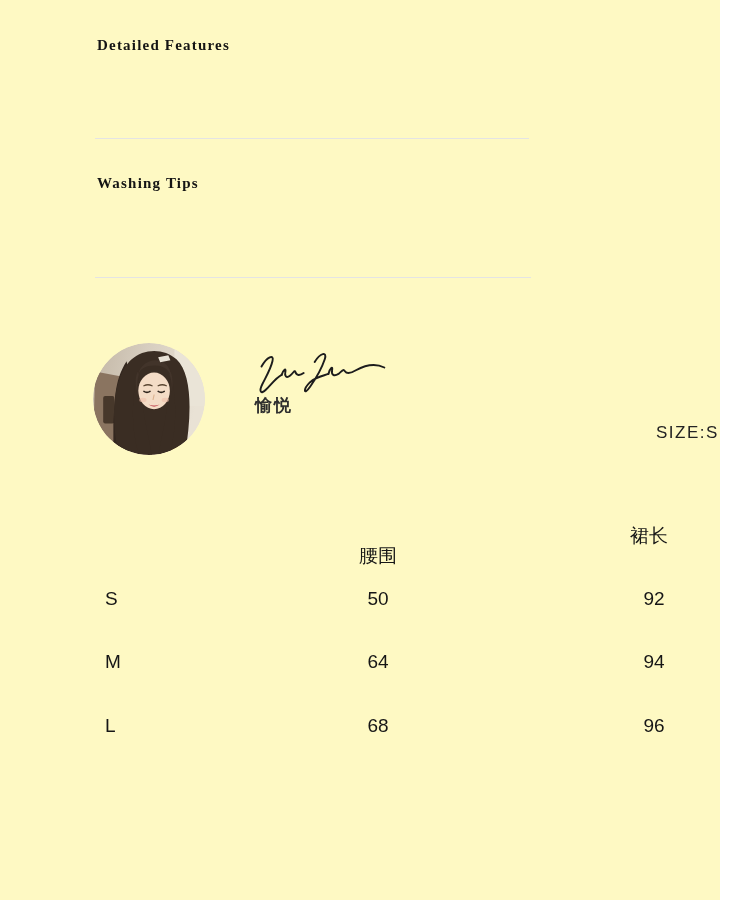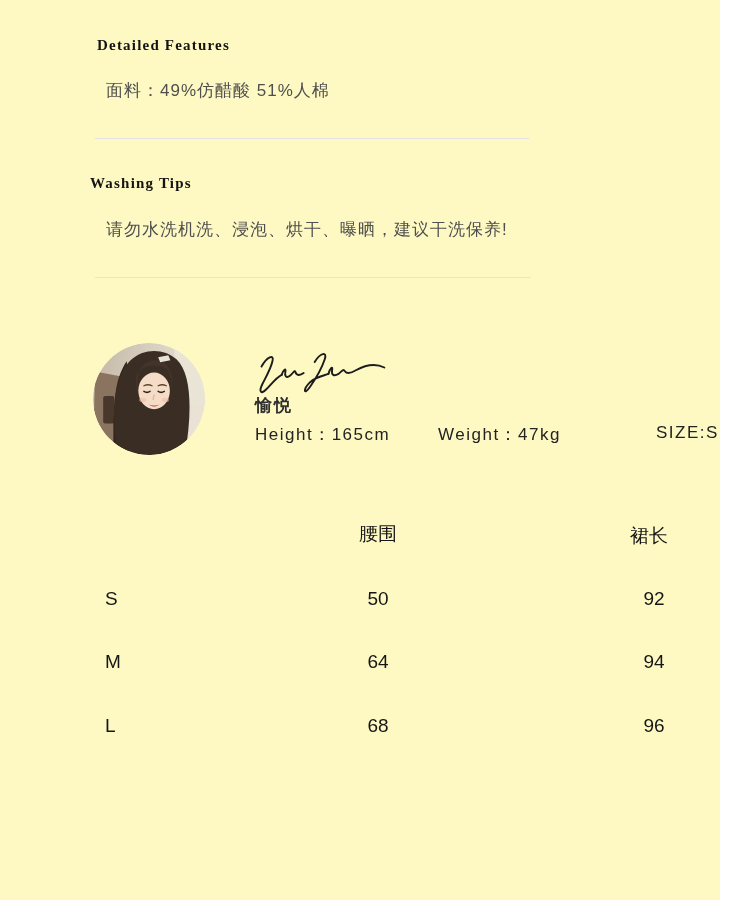--- a/index.html
+++ b/index.html
@@ -69,27 +69,25 @@
     white-space:nowrap;
   }
 </style>
 </head>
 <body>
 
 <div class="page">
 
   <div class="abs section-heading" style="left:97px; top:37px;">Detailed Features</div>
 
-  <div class="abs body-text" style="left:106px; top:79px;">面料：49%仿醋酸 51%人棉</div>
 
   <div class="abs divider" style="left:95px; top:138px; width:434px;"></div>
 
-  <div class="abs section-heading" style="left:90px; top:175px;">Washing Tips</div>
+  <div class="abs section-heading" style="left:97px; top:175px;">Washing Tips</div>
 
-  <div class="abs body-text" style="left:106px; top:218px;">请勿水洗机洗、浸泡、烘干、曝晒，建议干洗保养!</div>
 
   <div class="abs divider" style="left:95px; top:277px; width:436px;"></div>
 
   <div class="abs avatar-wrap" style="left:93px; top:343px;">
     <svg viewBox="0 0 110 110">
       <defs>
         <clipPath id="cc">
             <circle cx="55" cy="55" r="55"></circle>
           </clipPath>
         <linearGradient id="bg" x1="0" y1="0" x2="1" y2="0.25">
@@ -134,29 +132,27 @@
         <path d="M5,17 C11,6 19,3 17,11 C15,20 10,28 6,36 C2,44 4,48 10,42 C16,36 21,29 27,26"></path>
         <path d="M27,26 C29,20 32,18 31,23 C30,27 32,30 36,27 C40,24 41,20 42,23 C43,27 47,27 51,24"></path>
         <path d="M63,12 C69,2 77,0 74,9 C71,18 65,29 58,39 C51,49 50,42 58,34 C65,28 73,27 78,25"></path>
         <path d="M78,25 C80,18 83,16 82,21 C81,26 84,28 89,25 C93,22 94,19 96,22 C98,25 103,24 108,21 C117,16 129,13 139,18"></path>
       </g>
     </svg>
   </div>
 
   <div class="abs brand-name" style="left:255px; top:394px;font-weight:bold;">愉悦</div>
 
-  <div class="abs stat" style="left:255px; top:423px;">Height：165cm</div>
 
-  <div class="abs stat" style="left:438px; top:423px;">Weight：47kg</div>
 
   <div class="abs stat" style="left:656px; top:423px;">SIZE:S</div>
 
   <div class="abs" style="left:95px; top:0; width:610px; height:900px;">
 
-    <div class="tbl-cell tbl-center" style="left:235px; top:521px;font-family:Liberation Serif, serif;">腰围</div>
+    <div class="tbl-cell tbl-center" style="left:235px; top:543px;font-family:Liberation Serif, serif;">腰围</div>
     <div class="tbl-cell tbl-center" style="left:506px; top:523px;">裙长</div>
 
     <div>
       <div class="tbl-cell" style="left:10px; top:588px;">S</div>
       <div class="tbl-cell tbl-center" style="left:235px; top:588px;">50</div>
       <div class="tbl-cell tbl-center" style="left:511px; top:588px;">92</div>
     </div>
 
     <div>
       <div class="tbl-cell" style="left:10px; top:651px;">M</div>

